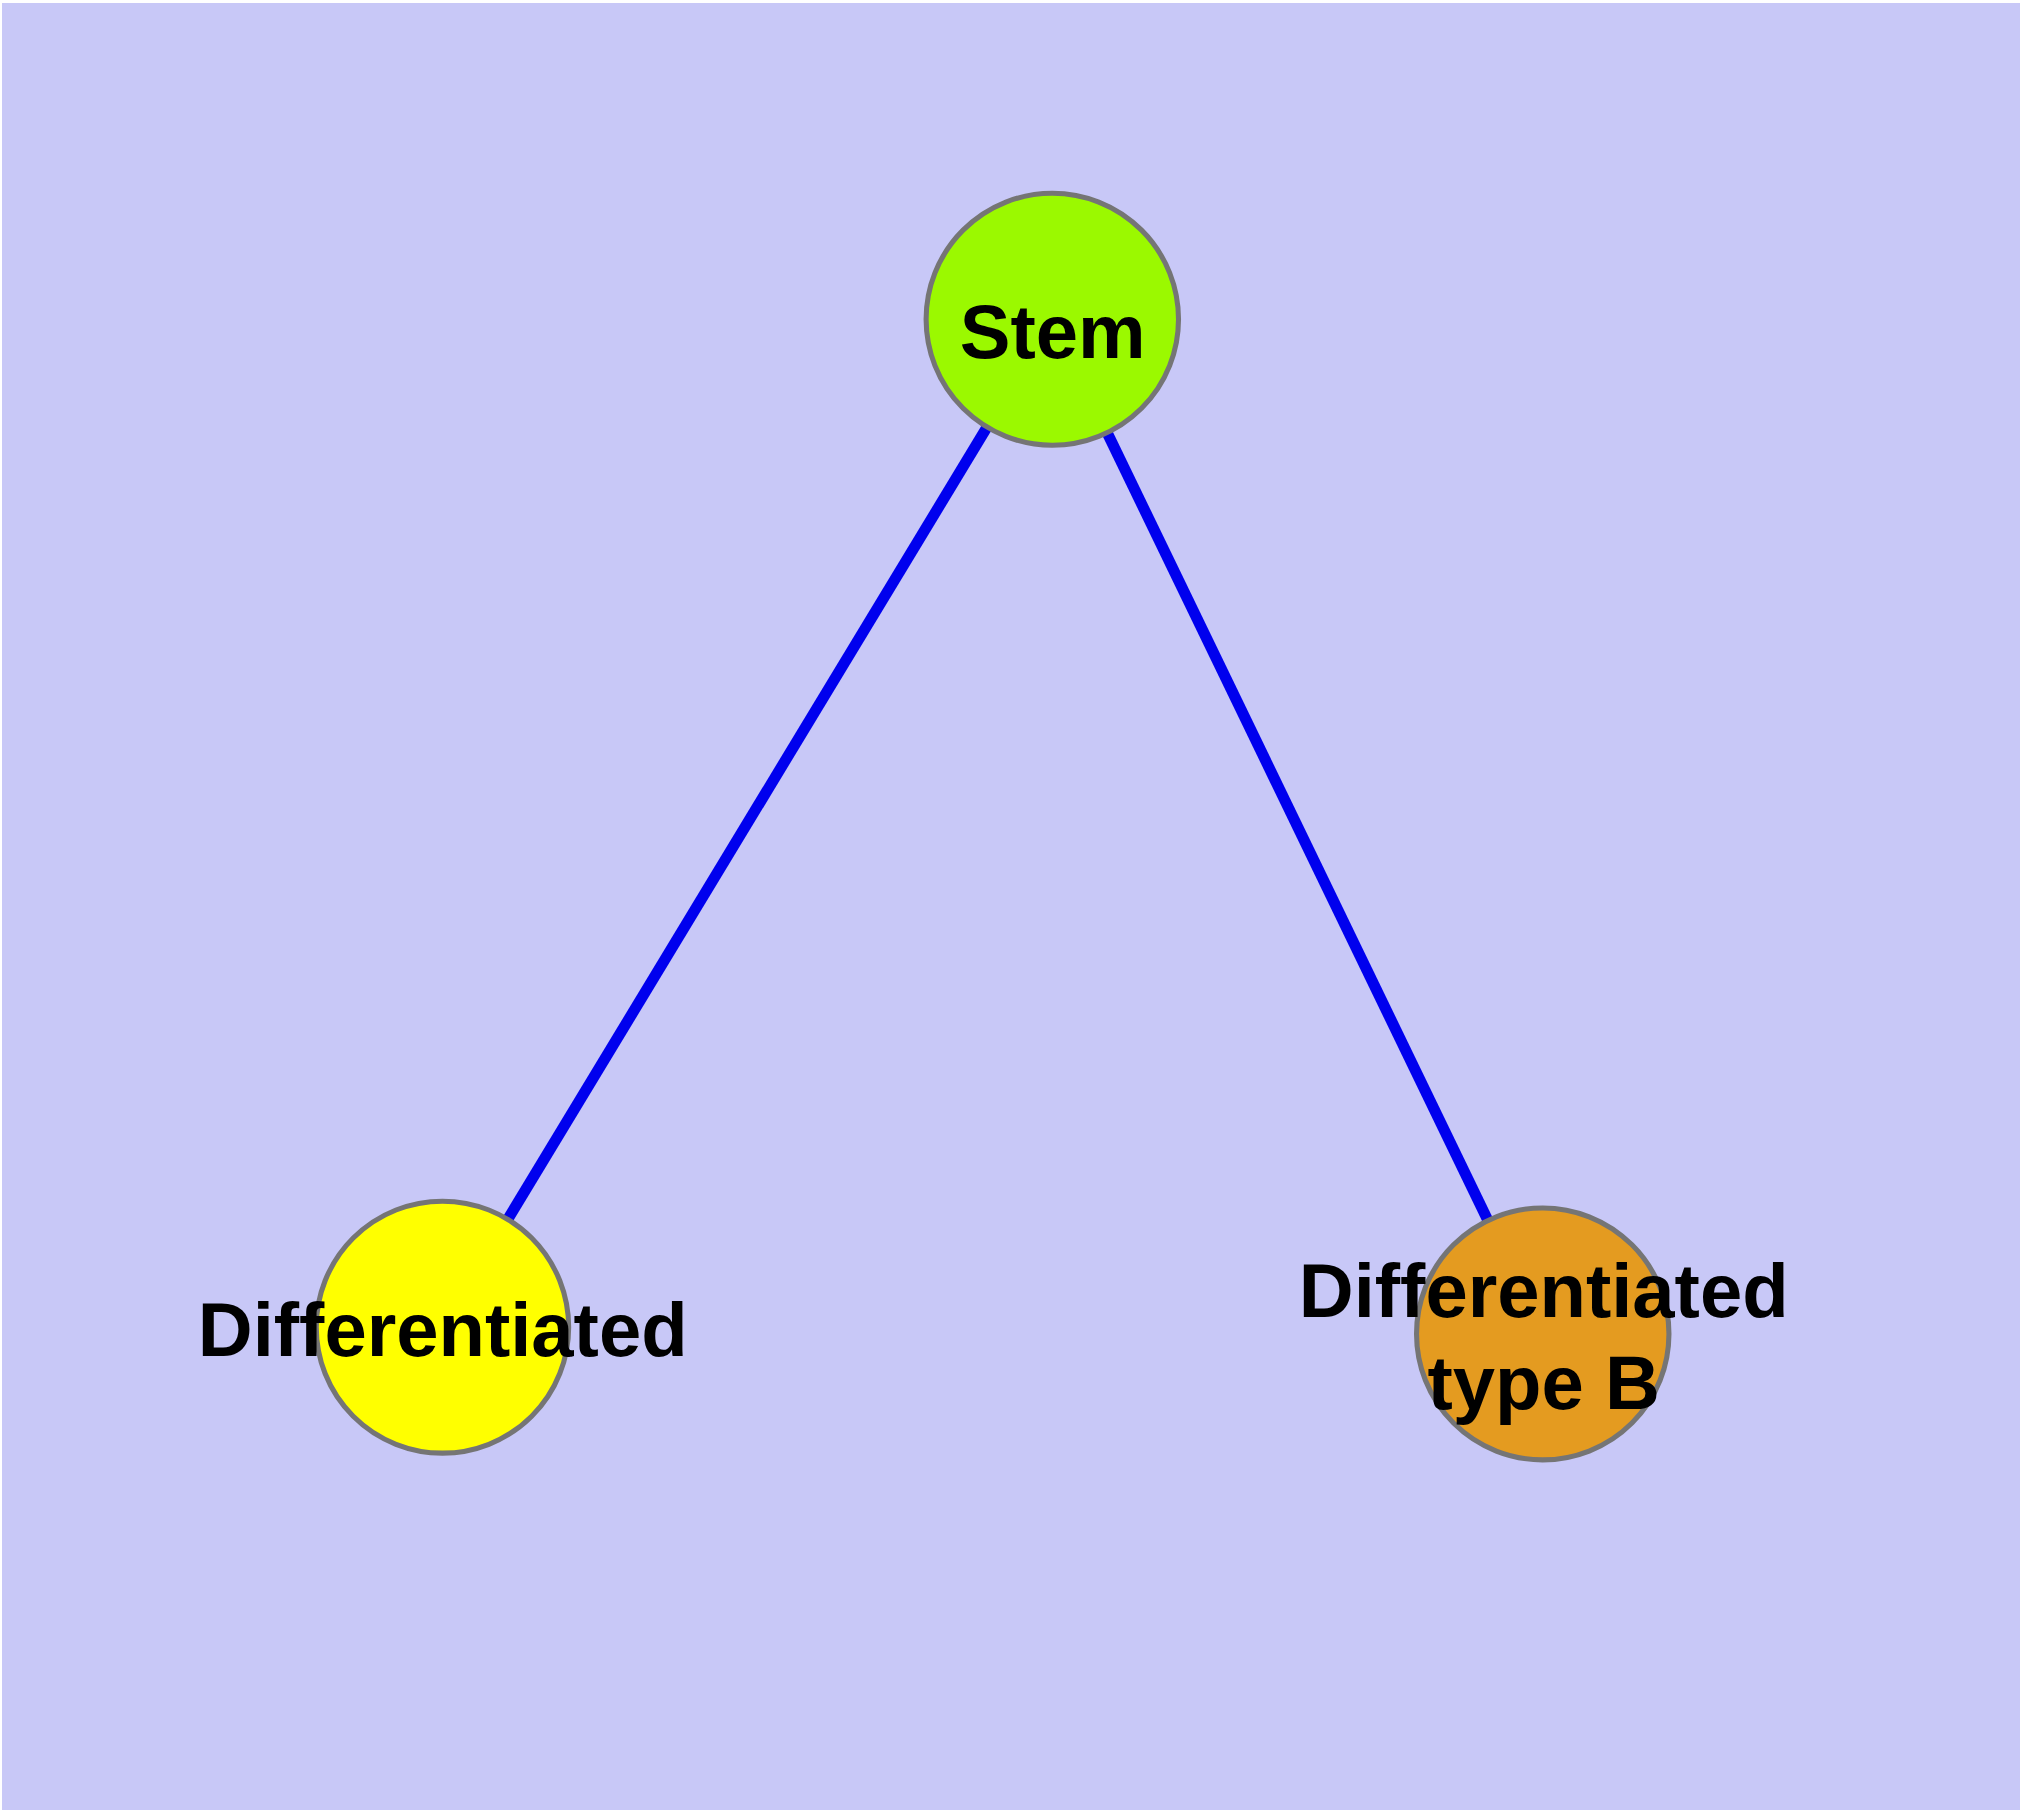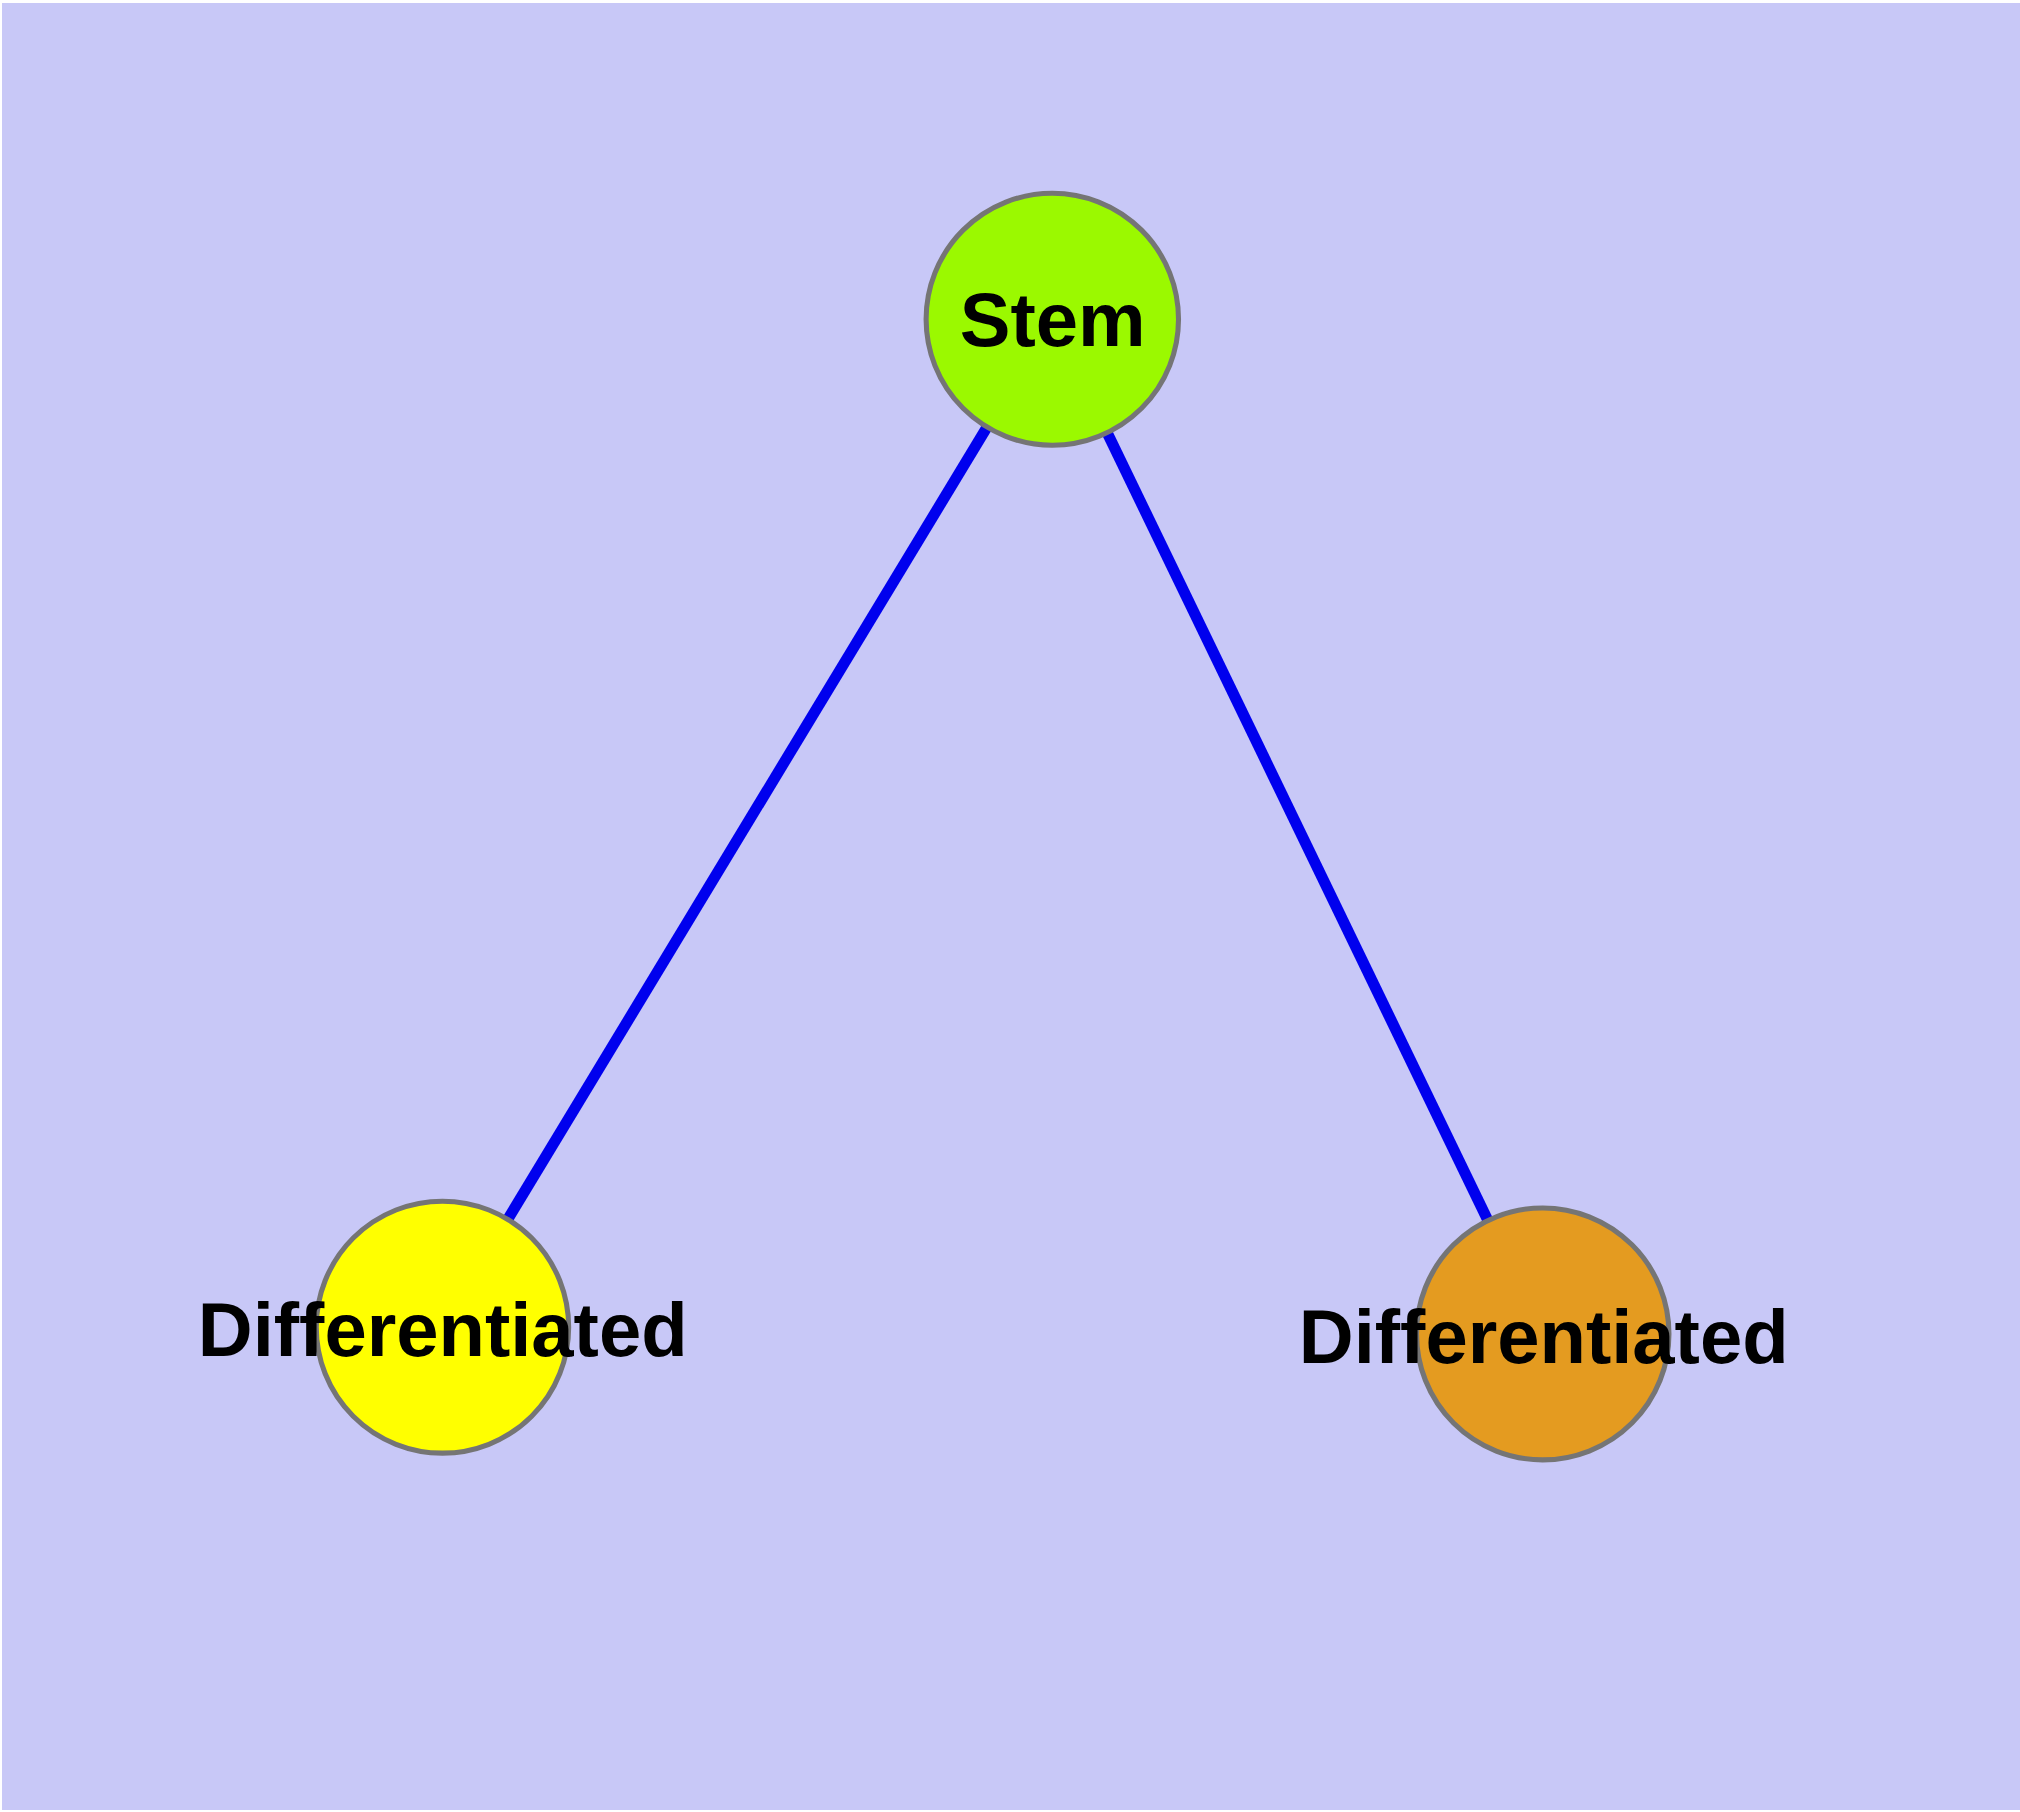--- a/index.html
+++ b/index.html
@@ -54,26 +54,27 @@
           <line x1="1240" y1="374" x2="520" y2="1566" stroke="#0000EE" stroke-width="13"></line>
           <line x1="1240" y1="374" x2="1819" y2="1574" stroke="#0000EE" stroke-width="13"></line>
         </g>
       <g>
           <circle cx="1240" cy="374" r="149" fill="#9BF900" stroke="#757575" stroke-width="6"></circle>
           <circle cx="520" cy="1566" r="149" fill="#FFFF00" stroke="#757575" stroke-width="6"></circle>
           <circle cx="1819" cy="1574" r="149" fill="#E49B20" stroke="#757575" stroke-width="6"></circle>
         </g>
     </svg>
 
-    <div class="node-label" style="left: 1051px; top: 317px; color: rgb(0, 0, 0);">
+    <div class="node-label" style="left: 1051px; top: 329px; color: rgb(0, 0, 0);">
       <span>Stem</span>
     </div>
 
     <div class="node-label" style="left: 441px; top: 1327px; color: rgb(0, 0, 0);">
       <span>Differentiated</span>
     </div>
 
     <div class="node-label" style="left: 1542px; top: 1334px; color: rgb(0, 0, 0);">
       <span>Differentiated</span>
+      <span>type B</span>
     </div>
   </div>
 </div>
 
 
 </body></html>

